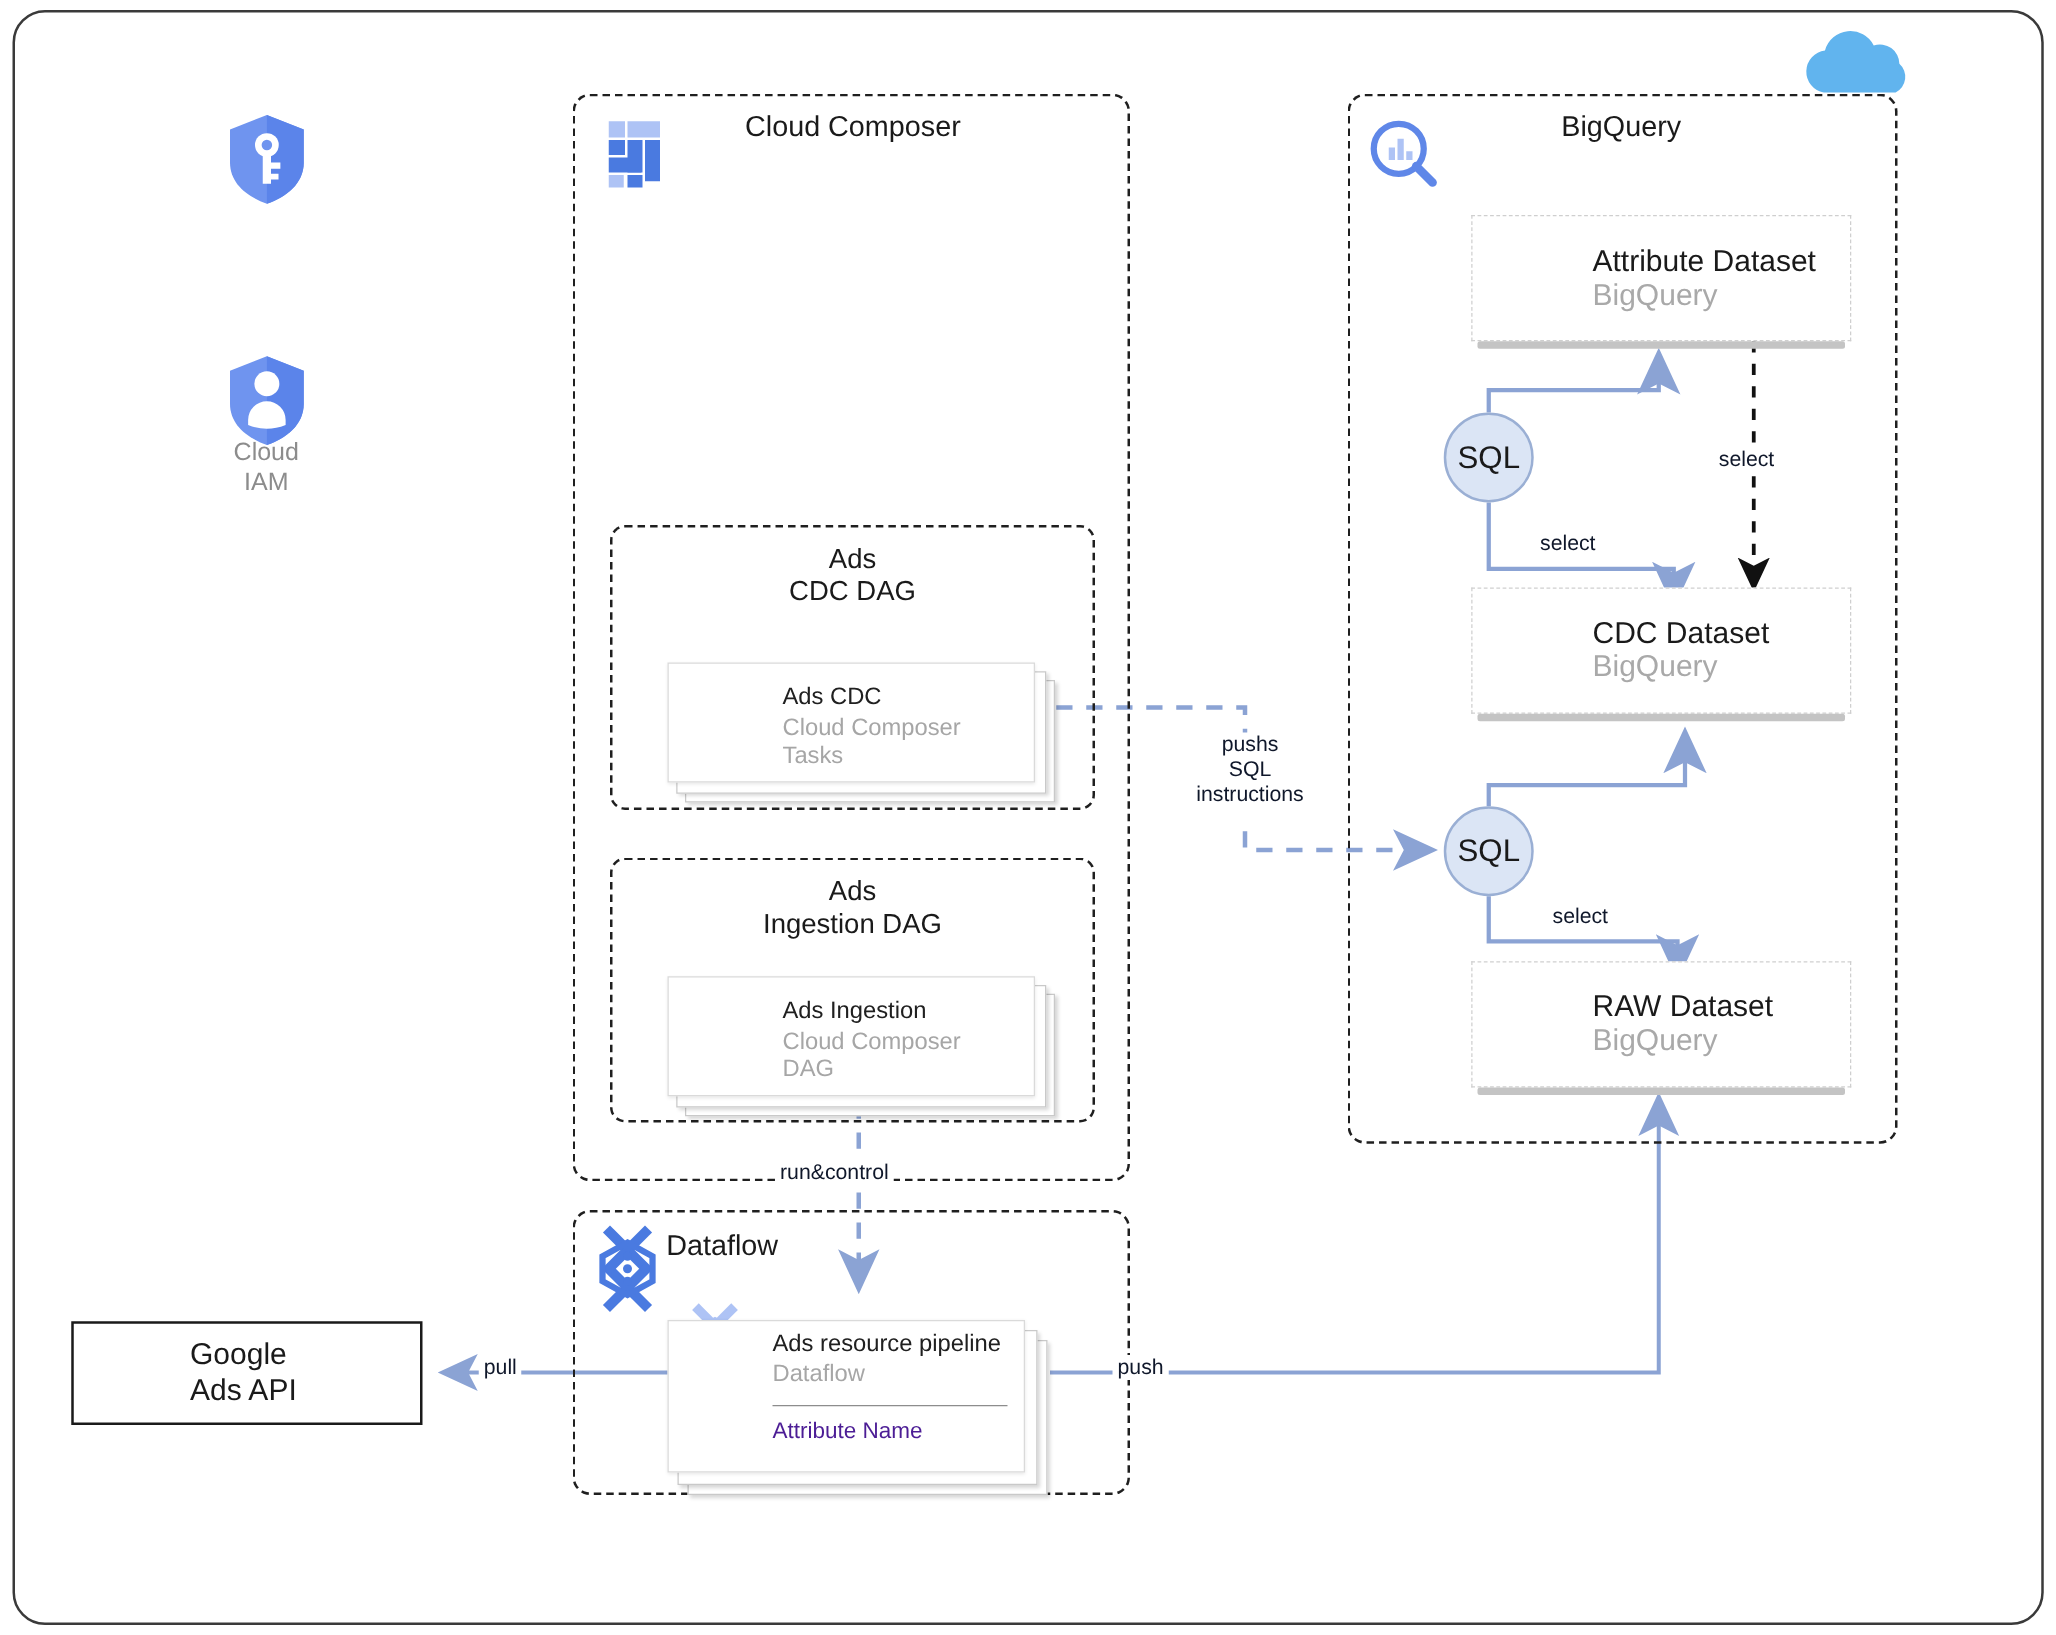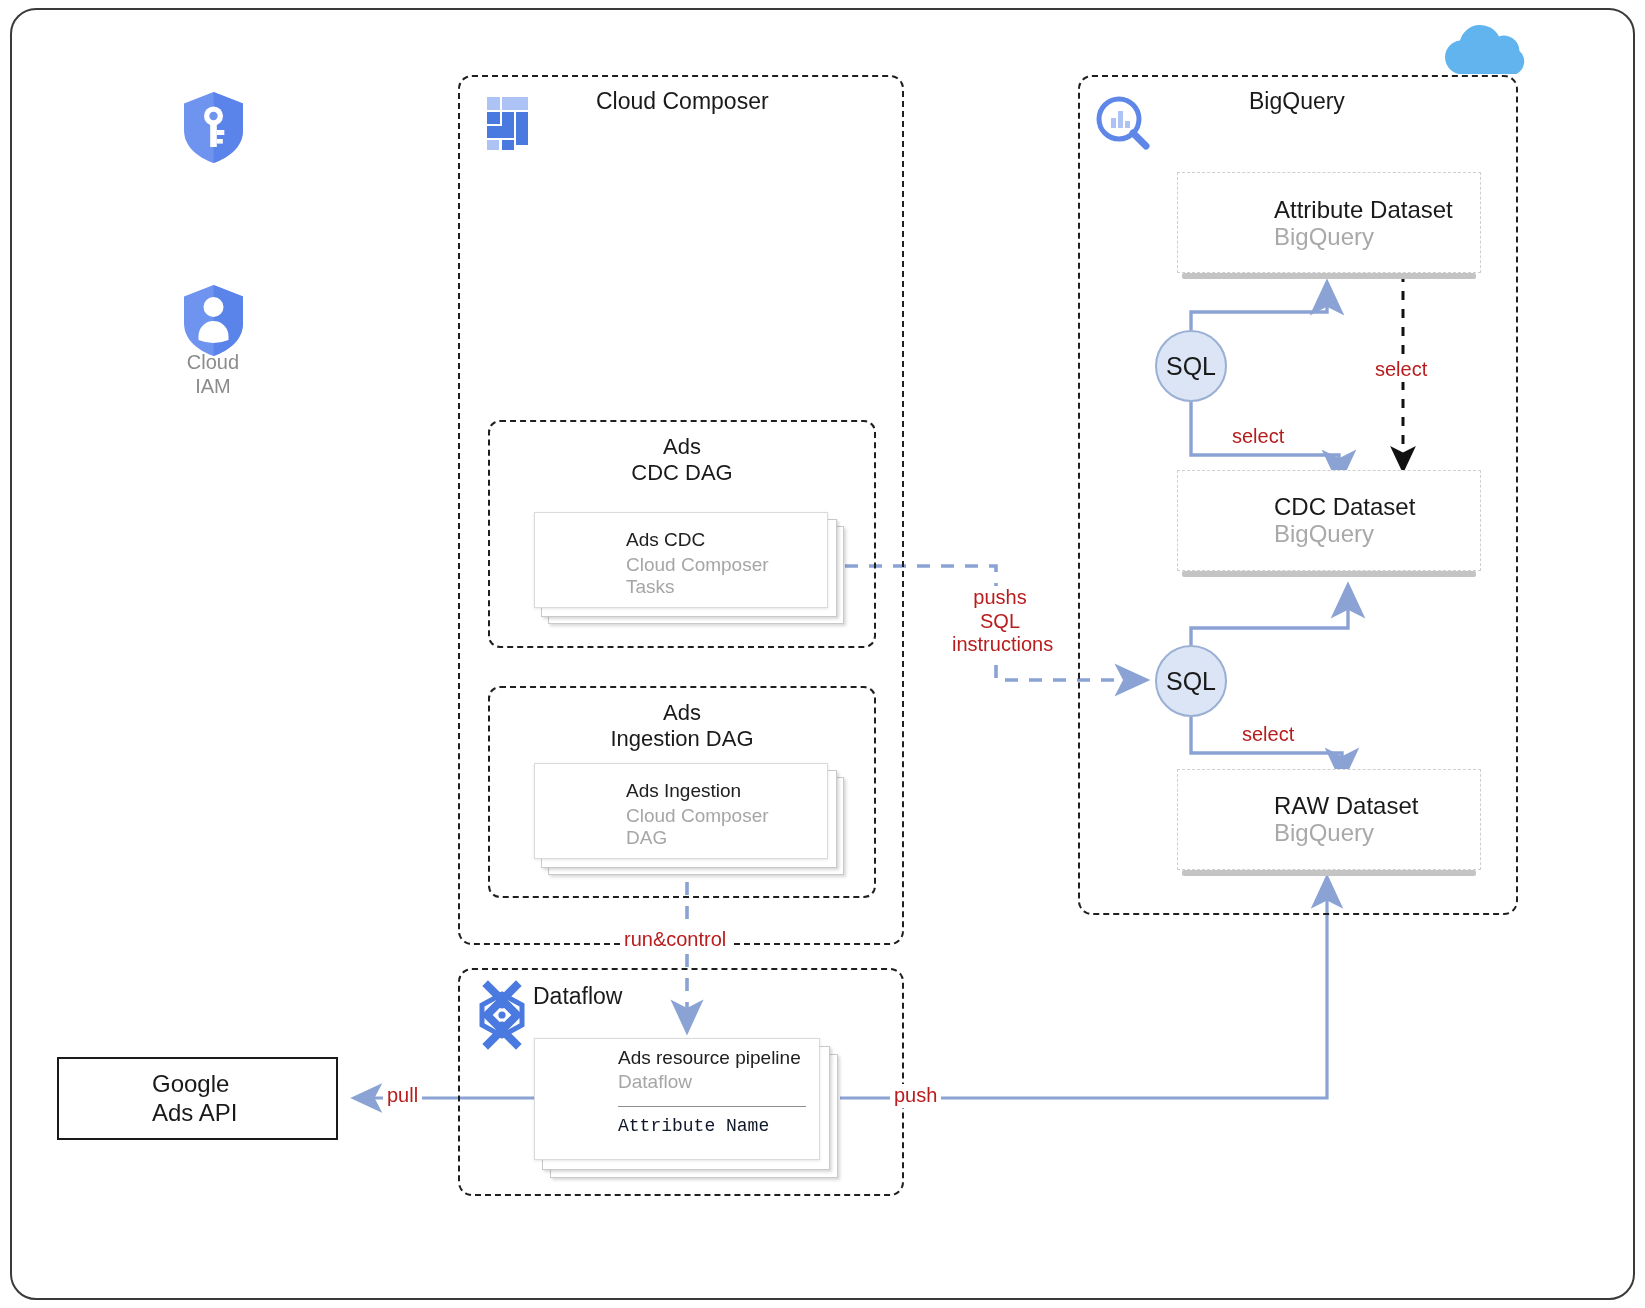--- a/index.html
+++ b/index.html
@@ -9,39 +9,39 @@
   .outer-frame{position:absolute;left:10px;top:8px;width:1625px;height:1292px;
     border:2.5px solid #3a3a3a;border-radius:26px;box-sizing:border-box;}
 
   .grp{position:absolute;border:2px dashed #1f1f1f;border-radius:14px;box-sizing:border-box;background:transparent;}
   .grp-title{position:absolute;font-size:23px;color:#1a1a1a;white-space:nowrap;}
 
   .subgrp{position:absolute;border:2px dashed #1f1f1f;border-radius:12px;box-sizing:border-box;}
   .subgrp-title{position:absolute;font-size:22px;color:#1a1a1a;text-align:center;line-height:1.18;white-space:pre-line;width:100%;}
 
   
-  .stack{position:absolute;}
+  .stack{position:absolute;margin-top:18px;}
   .stack .sh{position:absolute;background:#fff;border:1.5px solid #c9c9c9;box-shadow:2px 2px 3px rgba(0,0,0,.16);}
   .stack .card{position:absolute;left:0;top:0;background:#fff;border:1.5px solid #dadada;
      box-shadow:0 1px 3px rgba(0,0,0,.10);box-sizing:border-box;}
   .card-title{position:absolute;font-size:19px;color:#202020;white-space:nowrap;}
   .card-sub{position:absolute;font-size:19px;color:#a6a6a6;line-height:1.15;white-space:pre-line;}
   .card-div{position:absolute;height:1px;background:#8d8d8d;}
-  .card-attr{position:absolute;font-size:18px;color:#0f172a;white-space:nowrap;font-family:Liberation Mono, monospace;}
+  .card-attr{position:absolute;font-size:18px;color:#4c1d95;white-space:nowrap;}
 
   
   .dcard{position:absolute;border:1.5px dashed #cfcfcf;background:#fff;box-sizing:border-box;}
   .dcard::after{content:"";position:absolute;left:4px;right:4px;bottom:-7px;height:6px;background:#c4c4c4;border-radius:2px;}
   .dcard-title{position:absolute;font-size:24px;color:#1a1a1a;white-space:nowrap;}
   .dcard-sub{position:absolute;font-size:24px;color:#a9a9a9;white-space:nowrap;}
 
   .sqlnode{position:absolute;border-radius:50%;background:#dbe5f5;border:2px solid #9aafd4;
      display:flex;align-items:center;justify-content:center;font-size:25px;color:#1a1a1a;box-sizing:border-box;}
 
-  .edge-label{position:absolute;font-size:20px;color:#b91c1c;background:#fff;padding:0 4px;white-space:pre-line;text-align:center;line-height:1.18;}
+  .edge-label{position:absolute;font-size:17px;color:#0f172a;background:#fff;padding:0 4px;white-space:pre-line;text-align:center;line-height:1.18;}
 
   .plainbox{position:absolute;border:2px solid #1a1a1a;background:#fff;box-sizing:border-box;}
   .plainbox-t{position:absolute;font-size:24px;color:#1a1a1a;line-height:1.2;white-space:pre-line;}
 
   .shield-label{position:absolute;width:200px;text-align:center;font-size:20px;color:#8c8c8c;line-height:1.2;white-space:pre-line;}
 
   svg{display:block;}
   .svg-layer{position:absolute;left:0;top:0;width:1645px;height:1308px;pointer-events:none;}
 </style>
 </head>

